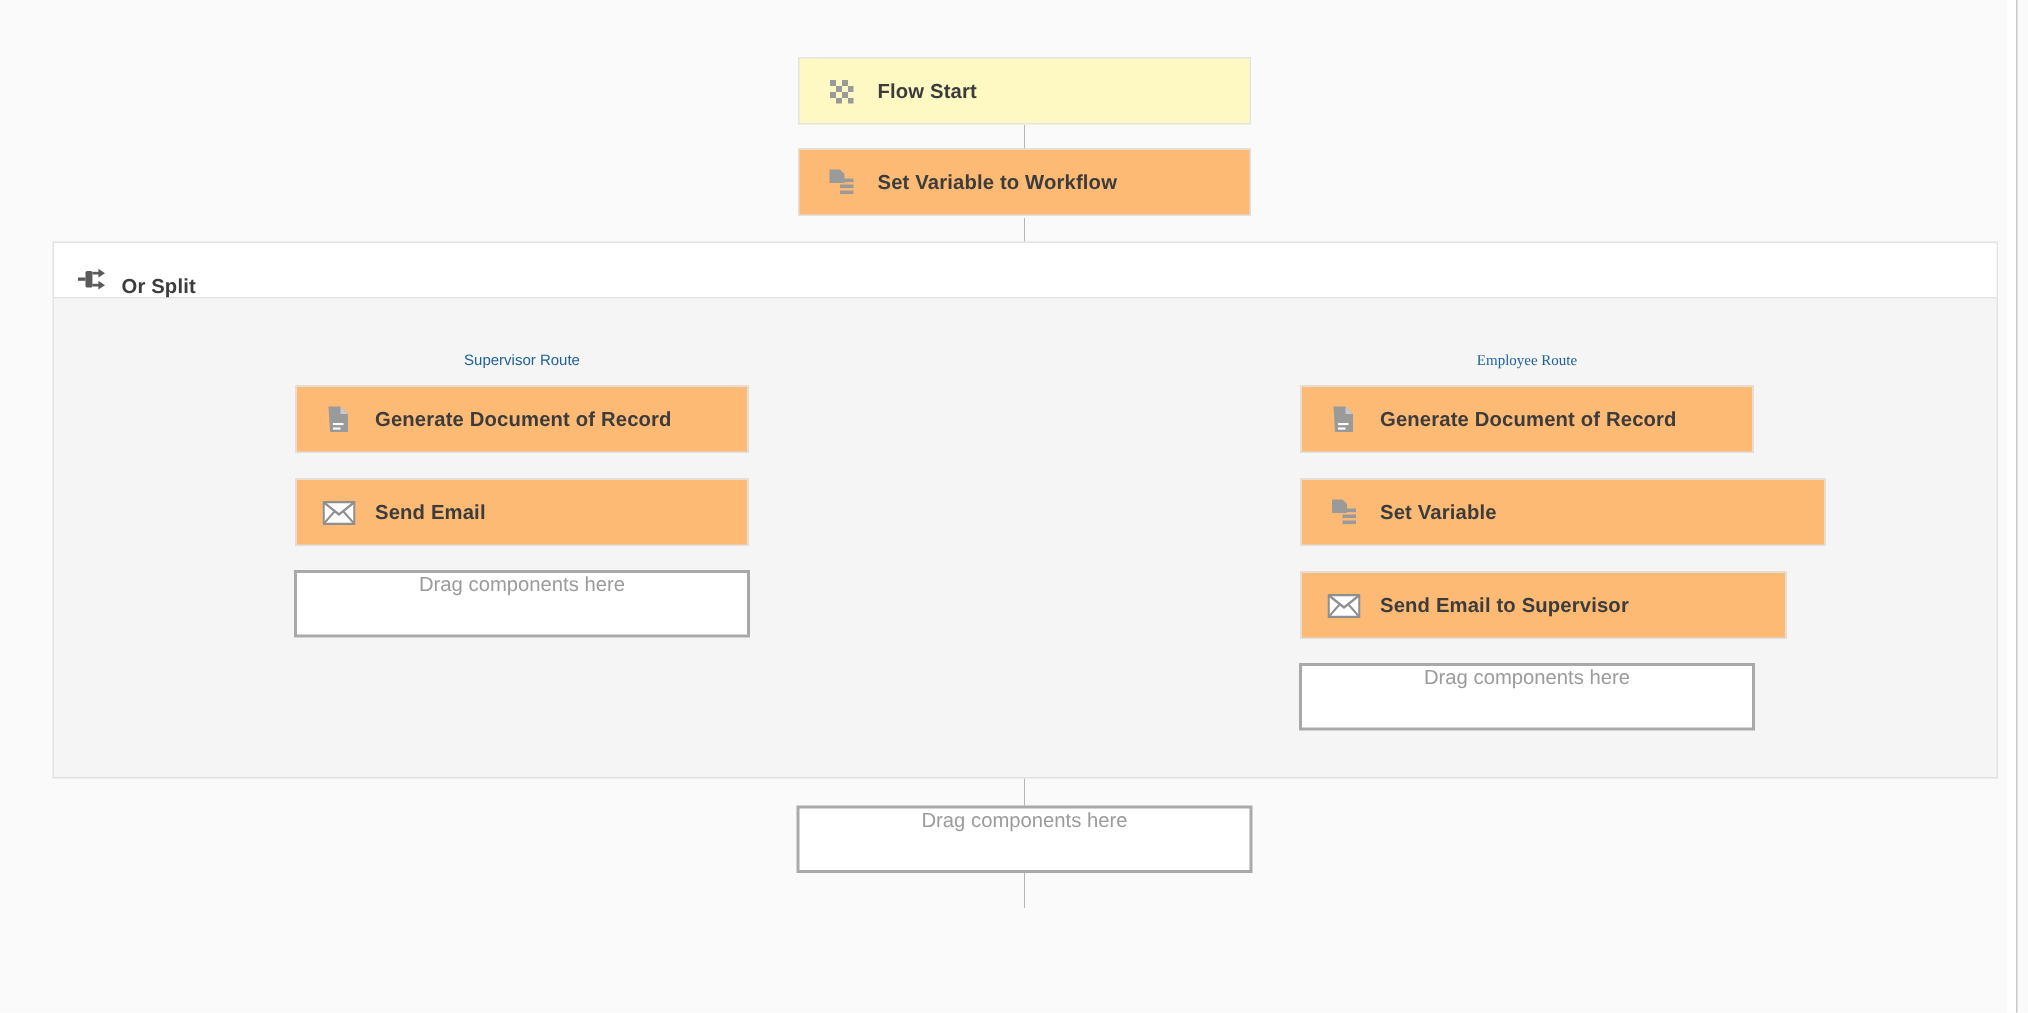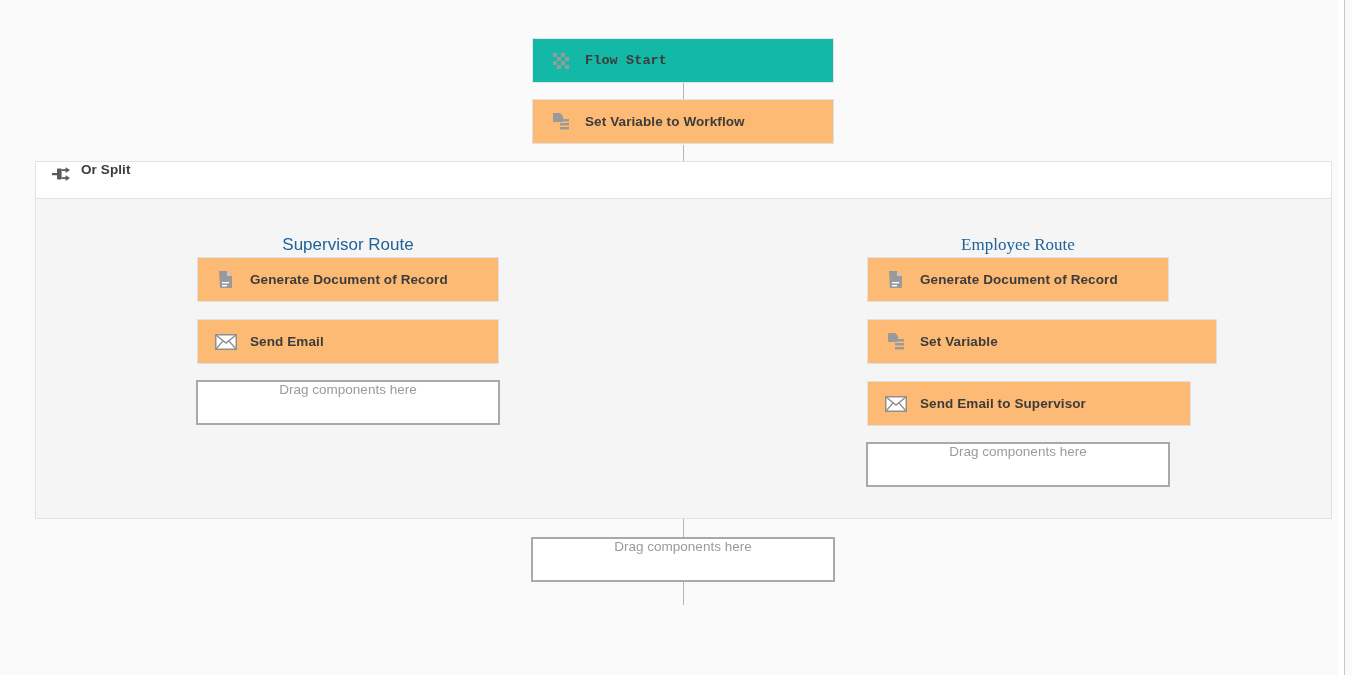--- a/index.html
+++ b/index.html
@@ -49,23 +49,22 @@
   .node {
     position: absolute;
     box-sizing: border-box;
     display: flex;
     align-items: center;
     border: 1px solid #e0e0e0;
     background: #fdba74;
     z-index: 3;
   }
   .node.terminal {
-    background: #14b8a6;
+    background: #fef9c3;
     border-color: #e4e4e4;
-    font-family: Liberation Mono, monospace;
   }
   .node-icon {
     width: 24px;
     height: 24px;
     margin-left: 16px;
     margin-right: 12px;
     flex: 0 0 24px;
     display: flex;
     align-items: center;
     justify-content: center;
@@ -106,32 +105,32 @@
     border: 1px solid #e2e2e2;
     background: #f5f5f5;
     z-index: 1;
   }
   #split-header {
     height: 37px;
     box-sizing: border-box;
     background: #ffffff;
     border-bottom: 1px solid #e2e2e2;
     display: flex;
-    align-items: flex-start;
+    align-items: flex-end;
   }
   #split-header .node-icon {
     margin-left: 13px;
     margin-right: 8px;
   }
   #split-header .node-label { font-size: 13.5px; }
 
   
   .route-label {
     position: absolute;
-    font-size: 17px;
+    font-size: 10px;
     color: #1f6199;
     white-space: nowrap;
     z-index: 3;
     transform: translateX(-50%);
   }
 </style>
 </head>
 <body>
 
 <div id="flow-canvas">

